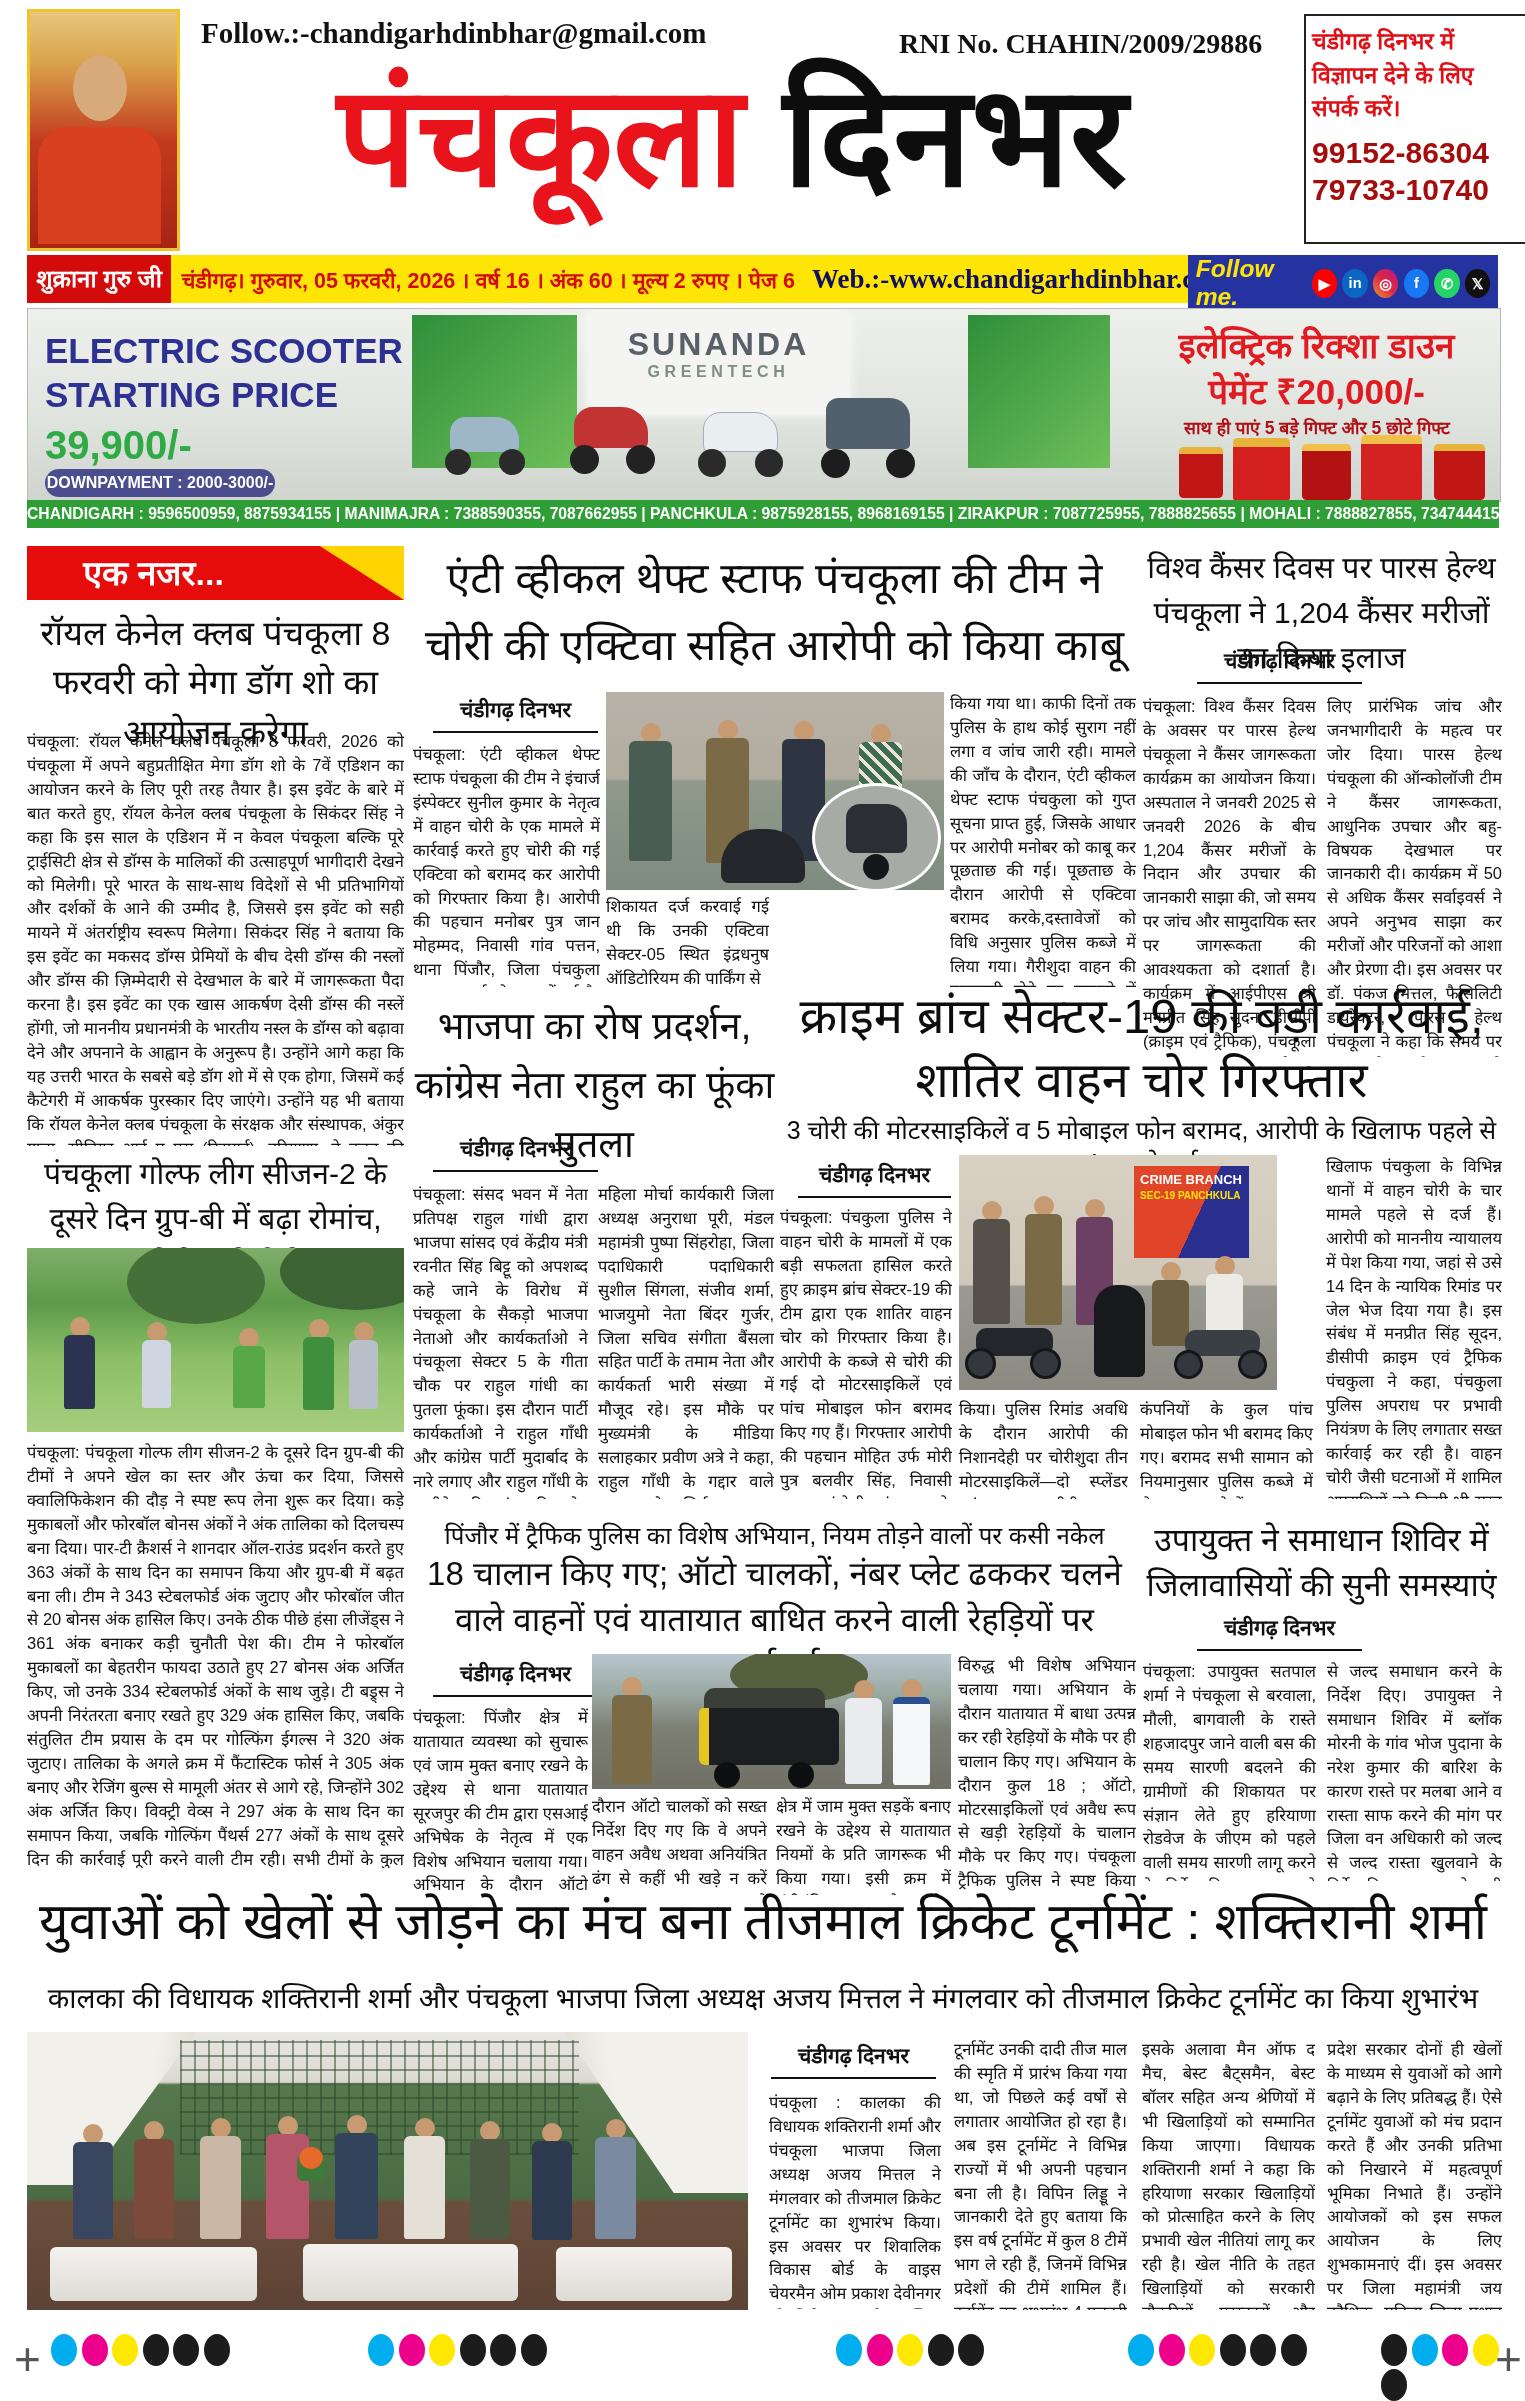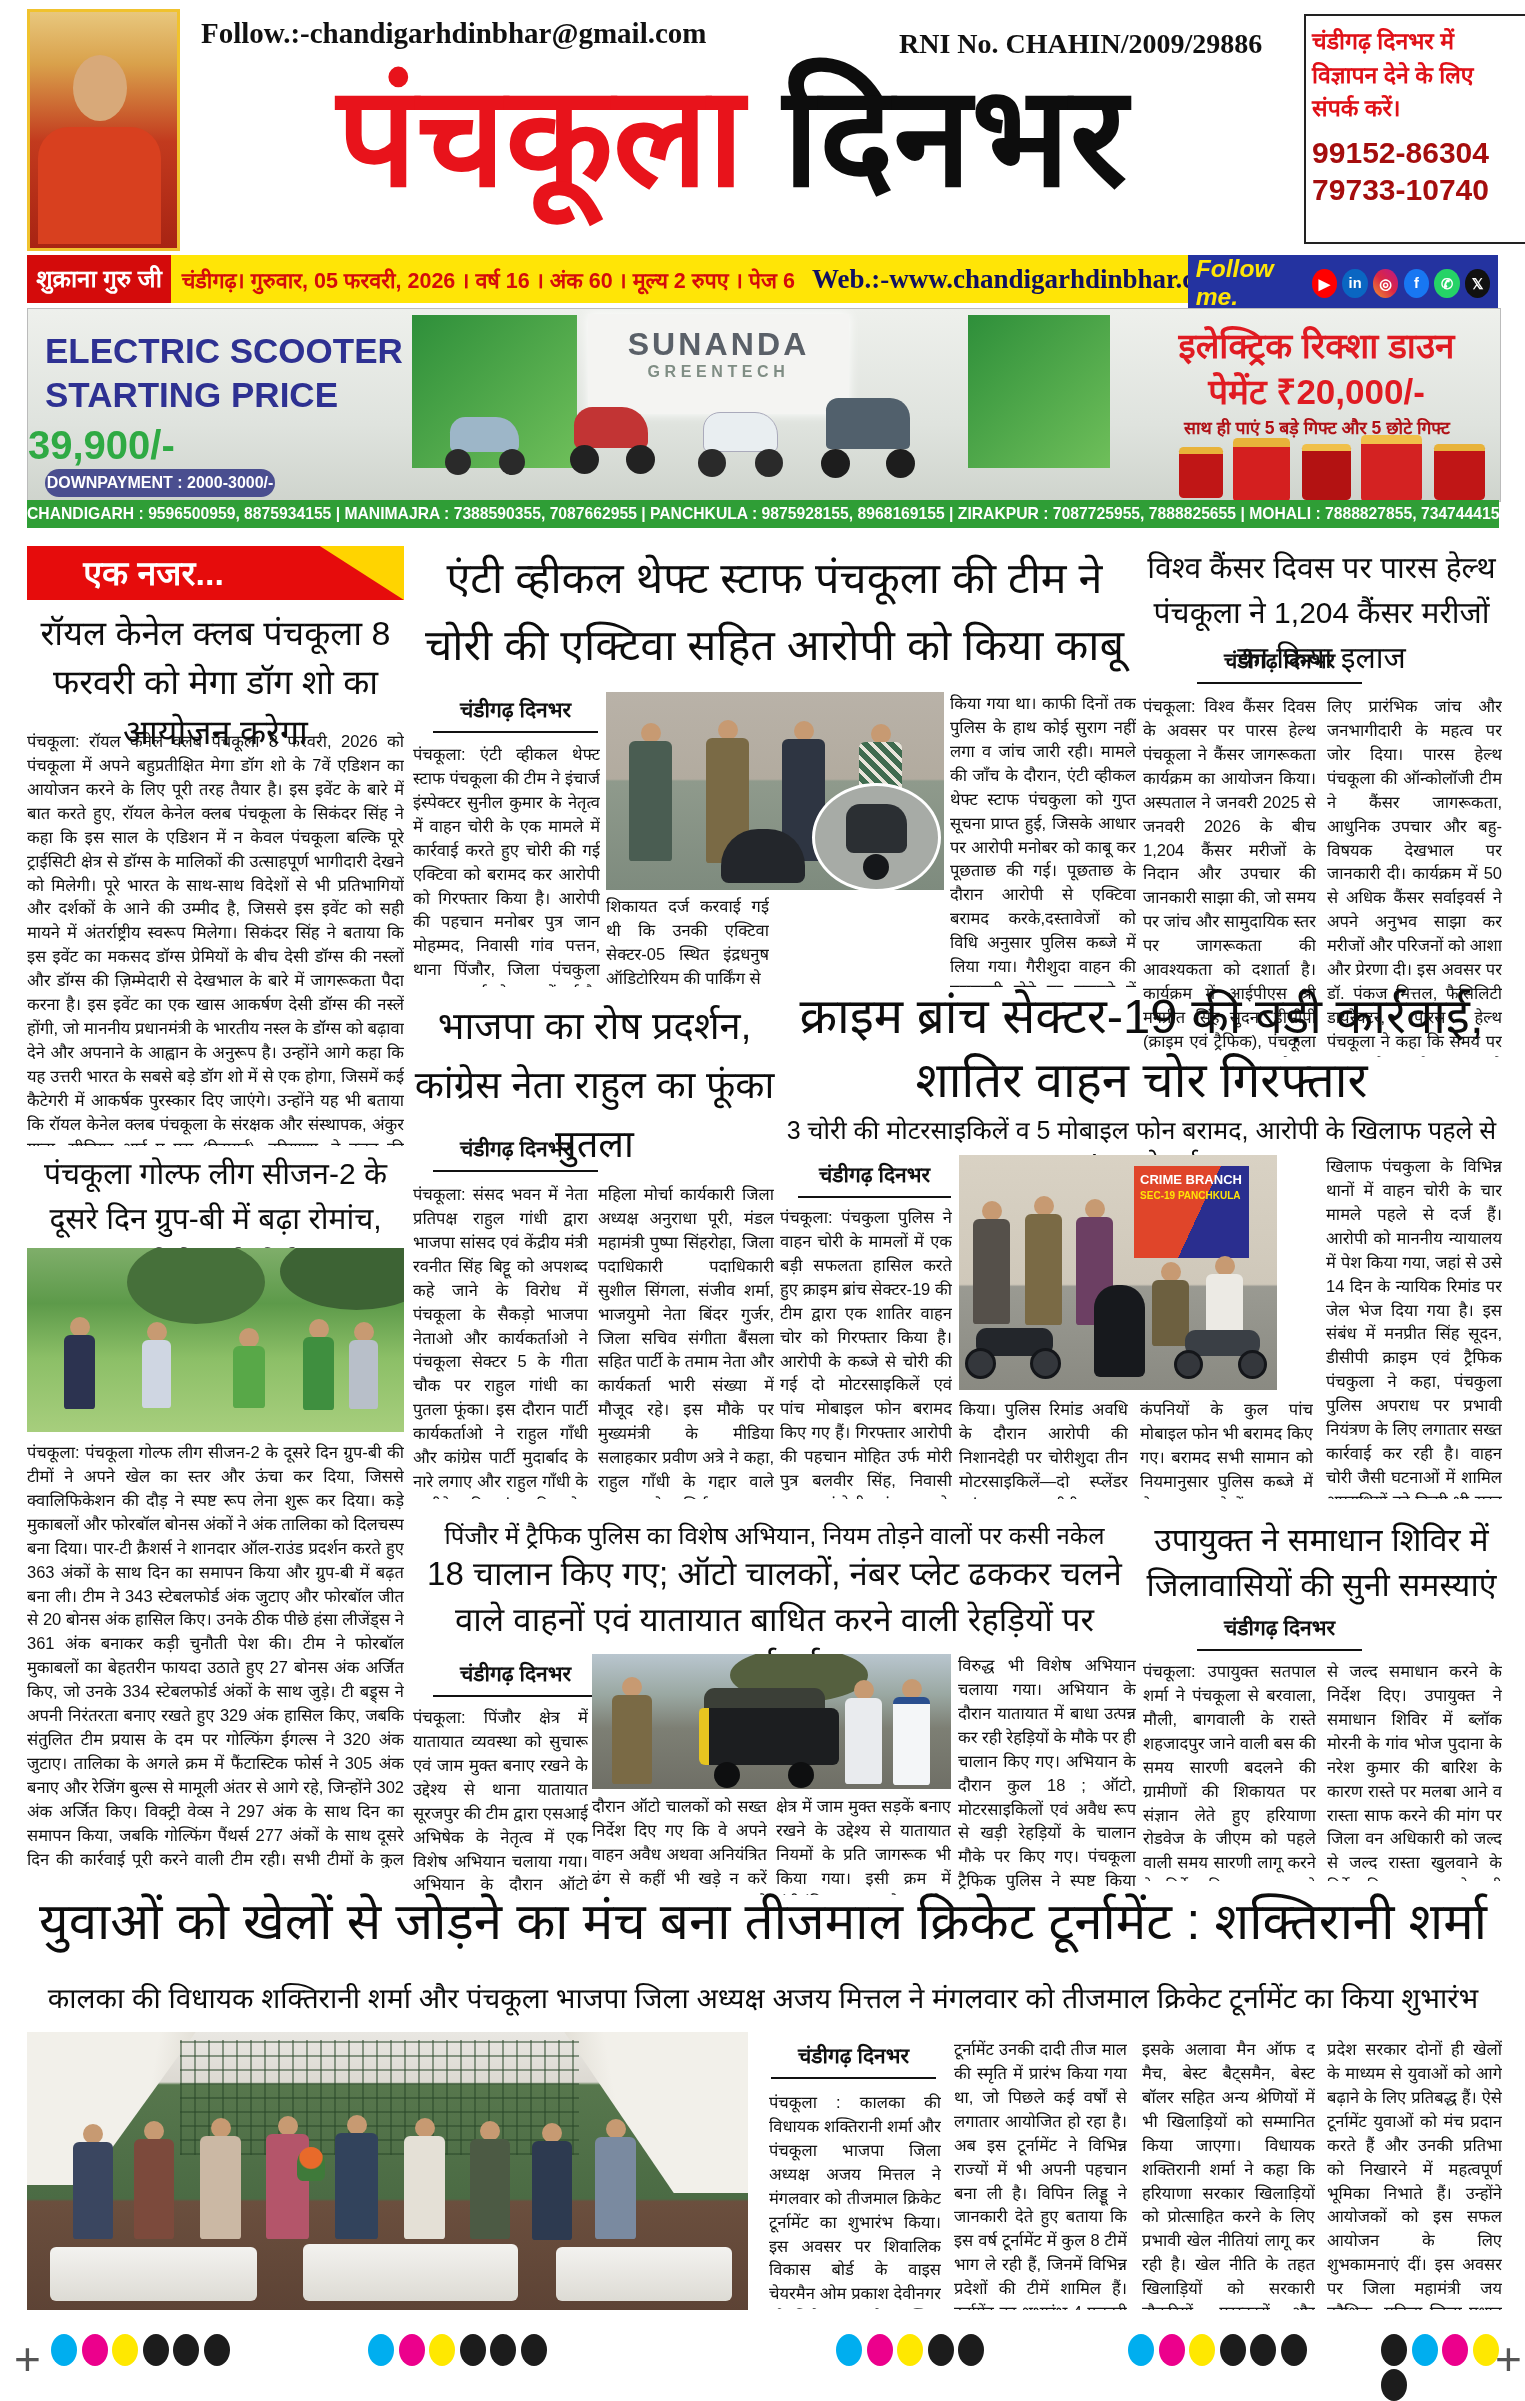--- a/index.html
+++ b/index.html
@@ -66,21 +66,21 @@
   <div class="abs" style="left:27px;top:308px;width:1472px;height:192px;background:linear-gradient(180deg,#eef0ec 0%,#dfe3de 60%,#cfd4cd 100%);border:0.8px solid #bbb;overflow:hidden;">
     <div class="abs" style="left:384px;top:6.1px;width:165px;height:153px;background:linear-gradient(135deg,#2e8f3a,#6fbf5a);"></div>
     <div class="abs" style="left:940px;top:6.1px;width:142px;height:153px;background:linear-gradient(135deg,#2e8f3a,#6fbf5a);"></div>
     <div class="abs ctr" style="left:560px;top:4.6px;width:261px;height:100px;background:#f4f4f2;box-shadow:0 0 10.7px #fff;">
       <div class="b" style="font-size:32px;color:#5a6068;letter-spacing:3.1px;margin-top:12.3px;">SUNANDA</div>
       <div class="b" style="font-size:16px;color:#7f8d84;letter-spacing:4.6px;">GREENTECH</div>
     </div>
 
     <div class="abs b" style="left:17px;top:21.5px;font-size:35px;color:#2e3192;">ELECTRIC SCOOTER</div>
     <div class="abs b" style="left:17px;top:66px;font-size:35px;color:#2e3192;">STARTING PRICE</div>
-    <div class="abs b" style="left:0;top:114px;font-size:40px;color:#2faa44;">39,900/-</div>
+    <div class="abs b" style="left:17px;top:114px;font-size:40px;color:#2faa44;">39,900/-</div>
     <div class="abs ctr" style="left:17px;top:160px;width:230px;height:28px;background:#4a4e8f;border-radius:14px;">
       <span class="b" style="color:#fff;font-size:16px;line-height:28px;">DOWNPAYMENT : 2000-3000/-</span>
     </div>
 
     <div class="abs" style="left:414px;top:100px;width:84px;height:69px;">
       <div class="abs" style="left:7.7px;top:7.7px;width:69px;height:35px;background:#9db6c8;border-radius:15.3px 23px 6.1px 6.1px;"></div>
       <div class="abs" style="left:3.1px;top:40px;width:26px;height:26px;border-radius:50%;background:#2a2a2a;"></div>
       <div class="abs" style="left:57px;top:40px;width:26px;height:26px;border-radius:50%;background:#2a2a2a;"></div>
     </div>
     <div class="abs" style="left:537px;top:92px;width:92px;height:77px;">

